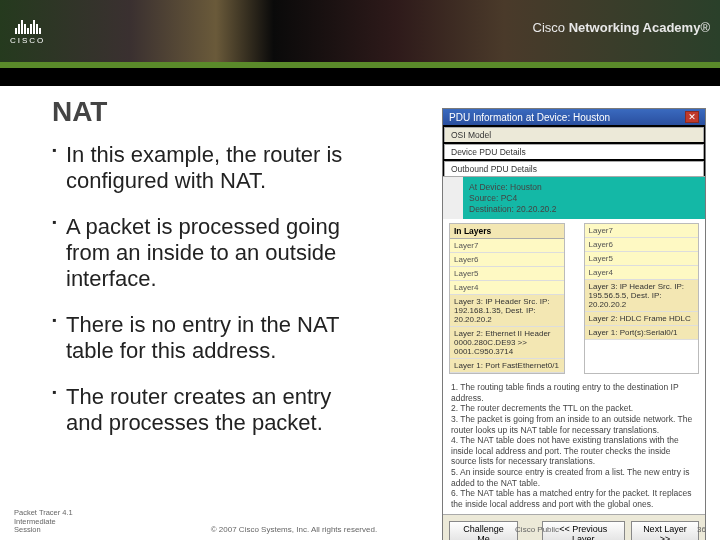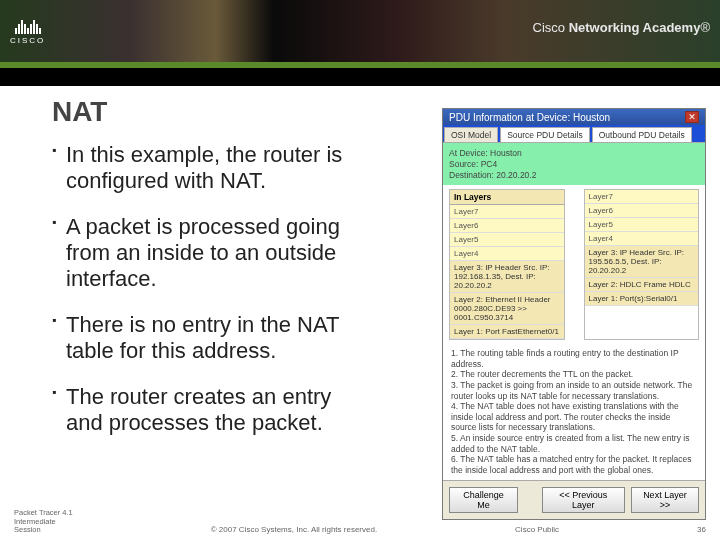--- a/index.html
+++ b/index.html
@@ -20,24 +20,24 @@
   .content { position:relative; padding:10px 0 0 52px; }
   h1.title { font-size:28px; font-weight:bold; color:#444; margin-bottom:14px; }
   .left { width:312px; }
   ul.bullets { list-style:none; }
   ul.bullets li { position:relative; padding-left:14px; font-size:22px; line-height:1.18; color:#222; margin-bottom:20px; }
   ul.bullets li::before { content:"\25AA"; position:absolute; left:0; top:1px; color:#222; font-size:12px; }
 
   .shot { position:absolute; right:14px; top:108px; width:264px; border:1px solid #7a7a7a; background:#eee; font-size:9px; }
   .titlebar { background:linear-gradient(#3a6abf,#2a4f9f); color:#fff; padding:2px 6px; font-size:10px; display:flex; align-items:center; justify-content:space-between; }
   .titlebar .winx { width:14px; height:12px; background:#c0392b; color:#fff; font-size:9px; display:flex;align-items:center;justify-content:center; border:1px solid #8a2a20; }
-  .tabs { display:flex; background:#1d4ed8; border-bottom:1px solid #aaa; }
+  .tabs { display:flex; background:#000000; border-bottom:1px solid #aaa;flex-direction:column; }
   .tabs span { padding:2px 6px; border:1px solid #aaa; border-bottom:none; margin:2px 1px 0; background:#fff; color:#333; font-size:8.5px; }
   .tabs span.first{background:#ece9d8}
-  .sec { background:#86efac; padding:4px 6px; color:#444; }
+  .sec { background:#14b8a6; padding:4px 6px; color:#444;margin-left:20px; }
   .sec .lbl { font-size:8.5px; margin:1px 0; }
   .cols { display:flex; gap:19px; padding:4px 6px; background:#fff; }
   .col { flex:1; border:1px solid #bbb; }
   .colh { background:#f3e7b3; border-bottom:1px solid #aaa; padding:2px 4px; font-weight:bold; font-size:8.5px; }
   .row { border-bottom:1px solid #ddd; padding:2px 4px; font-size:8px; color:#555; background:#fef9c3; }
   .row.hl { background:#f3e7b3; color:#333; }
   .steps { background:#fff; padding:4px 8px; font-size:8.5px; color:#444; line-height:1.25; }
   .btns { background:#ece9d8; padding:6px; display:flex; gap:24px; justify-content:space-between; border-top:1px solid #aaa; }
   .btns button { font-size:9px; padding:2px 8px; border:1px solid #888; background:linear-gradient(#fefefe,#ddd); cursor:pointer; }
 
@@ -81,21 +81,21 @@
   </div>
 </div>
 
 <div class="shot">
   <div class="titlebar">
     <span>PDU Information at Device: Houston</span>
     <span class="winx">✕</span>
   </div>
   <div class="tabs">
     <span class="first">OSI Model</span>
-    <span>Source PDU Details</span>
+    <span>Device PDU Details</span>
     <span>Outbound PDU Details</span>
   </div>
   <div class="sec">
     <div class="lbl">At Device: Houston</div>
     <div class="lbl">Source: PC4</div>
     <div class="lbl">Destination: 20.20.20.2</div>
   </div>
   <div class="cols">
     <div class="col">
       <div class="colh">In Layers</div>

